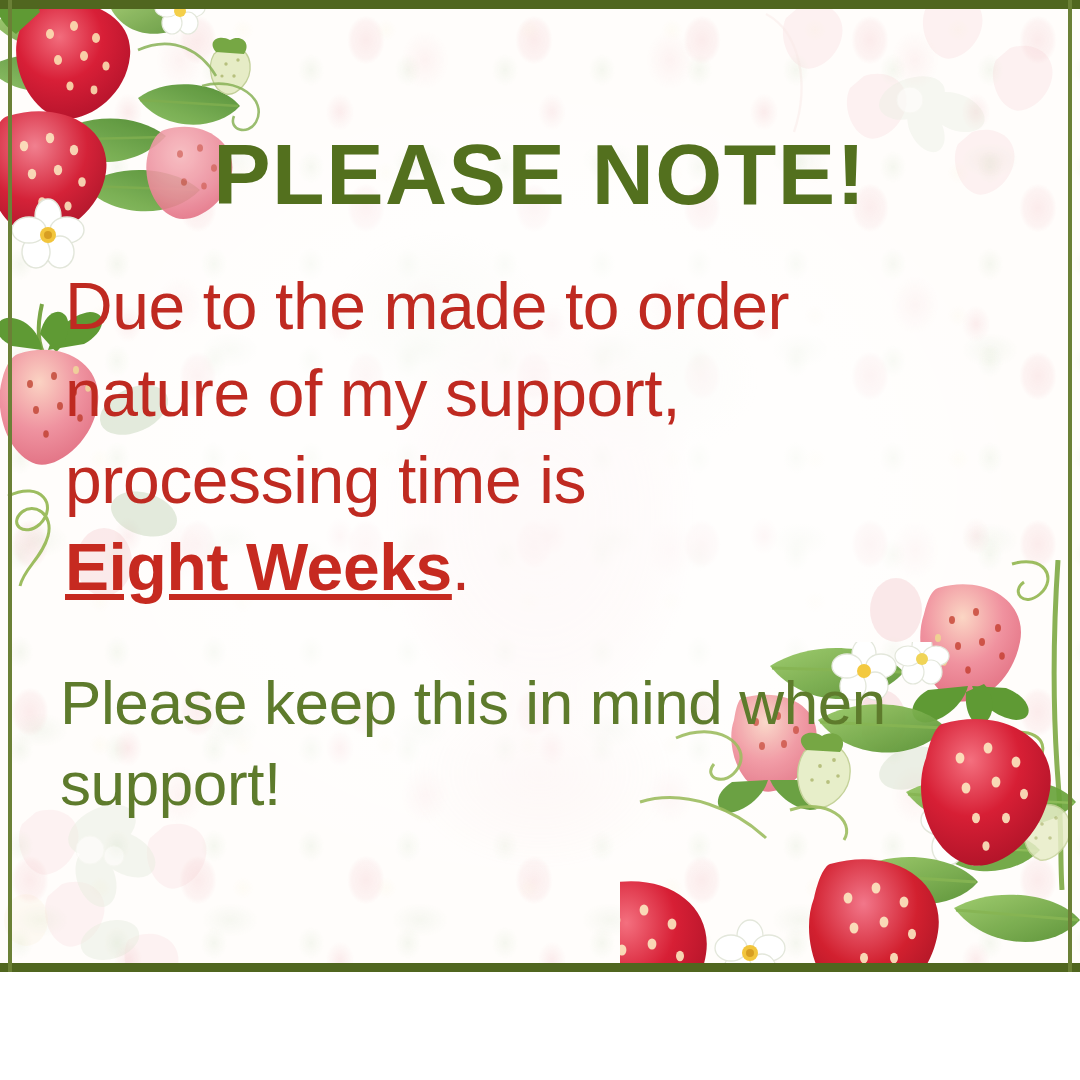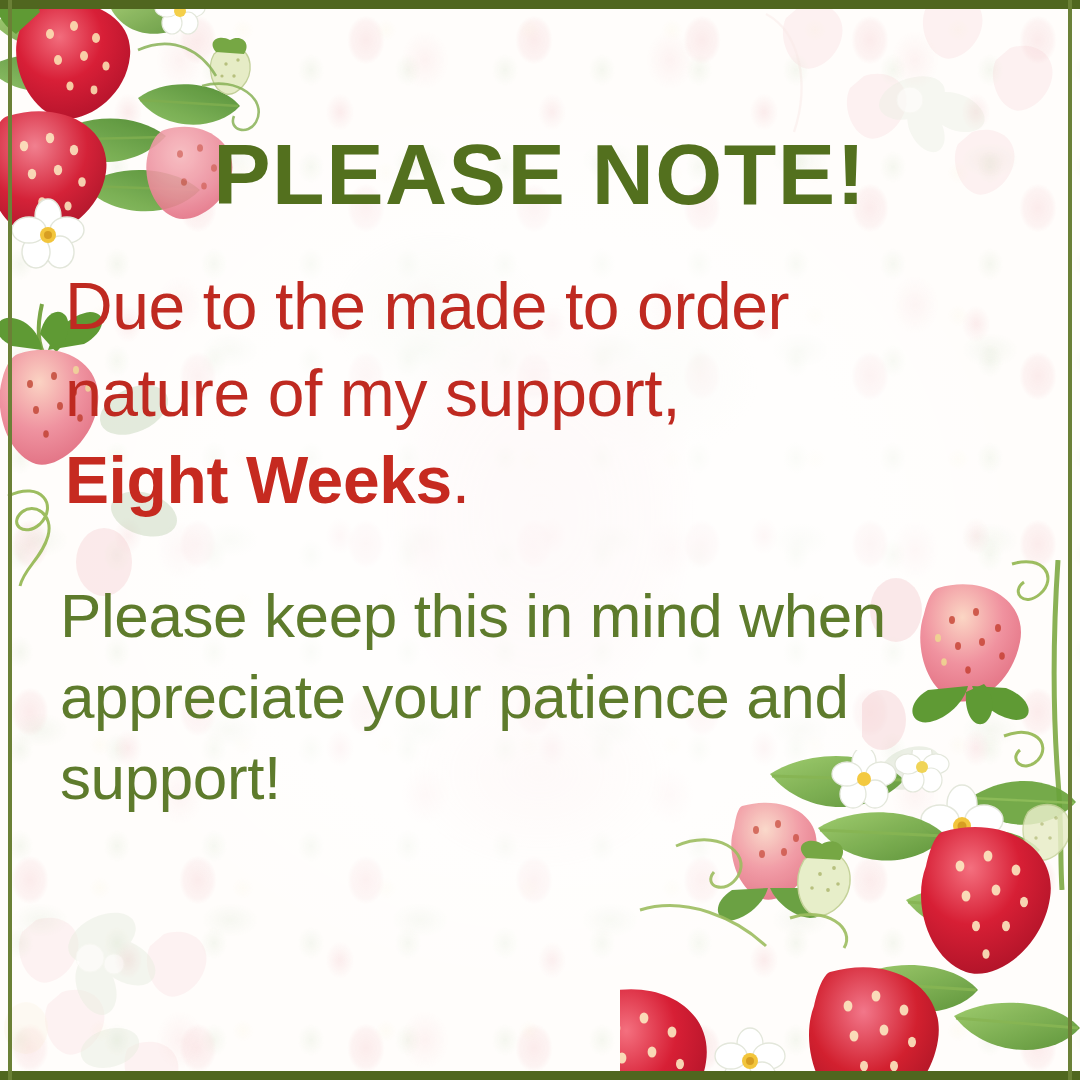--- a/index.html
+++ b/index.html
@@ -3,21 +3,21 @@
 <meta charset="utf-8">
 <style>
   html, body {
     margin: 0;
     padding: 0;
     background: #ffffff;
   }
   #canvas {
     position: relative;
     width: 1080px;
-    height: 1080px;
+    height: 972px;
     overflow: hidden;
     background: #fdfbf8;
     font-family: "Liberation Sans", sans-serif;
   }
 
   
   .bg-base {
     position: absolute;
     inset: 0;
     background: #fffdfb;
@@ -119,20 +119,21 @@
     width: 950px;
     color: #bf2a21;
     font-size: 66px;
     line-height: 1.32;
     font-weight: 400;
     letter-spacing: -0.4px;
   }
   .para-red .strong {
     font-weight: 700;
     color: #c62a20;
+    text-decoration: underline;
   }
   .para-green {
     margin-top: 52px;
     width: 960px;
     text-align: left;
     color: #5e7b2c;
     font-size: 62px;
     line-height: 1.30;
     font-weight: 400;
     letter-spacing: -0.4px;
@@ -604,23 +605,23 @@
   <div class="frame-line-left"></div>
   <div class="frame-line-right"></div>
 
   <div class="content">
 
     <div class="heading">PLEASE NOTE!</div>
 
     <div class="para-red">
       <span class="nowrapline">Due to the made to order</span>
       <span class="nowrapline">nature of my support,</span>
+      <span class="nowrapline">processing time is</span>
       <span class="nowrapline"><span class="strong">Eight Weeks</span><span>.</span></span>
     </div>
 
     <div class="para-green">
       <span class="nowrapline">Please keep this in mind when</span>
-      <span class="nowrapline">appreciate your patience and</span>
       <span class="nowrapline">support!</span>
     </div>
 
   </div>
 </div>
 
 </body></html>

